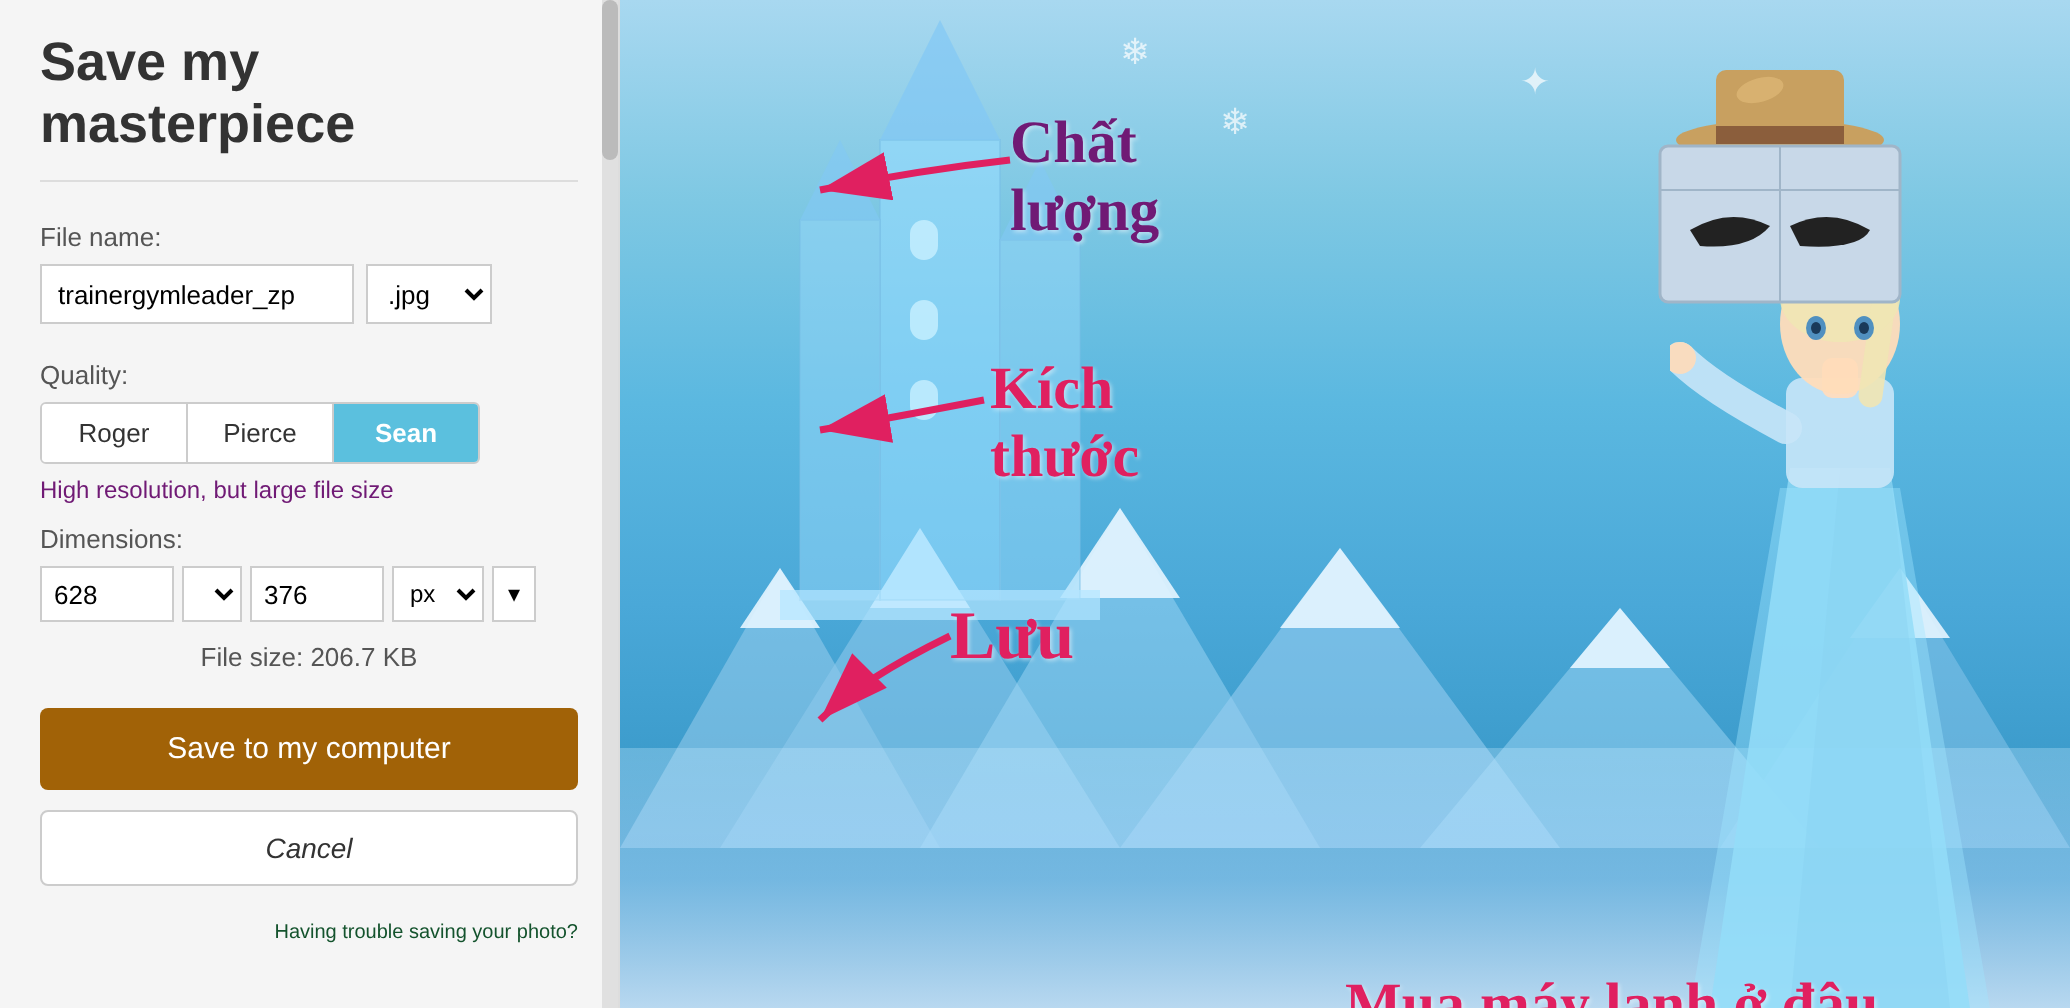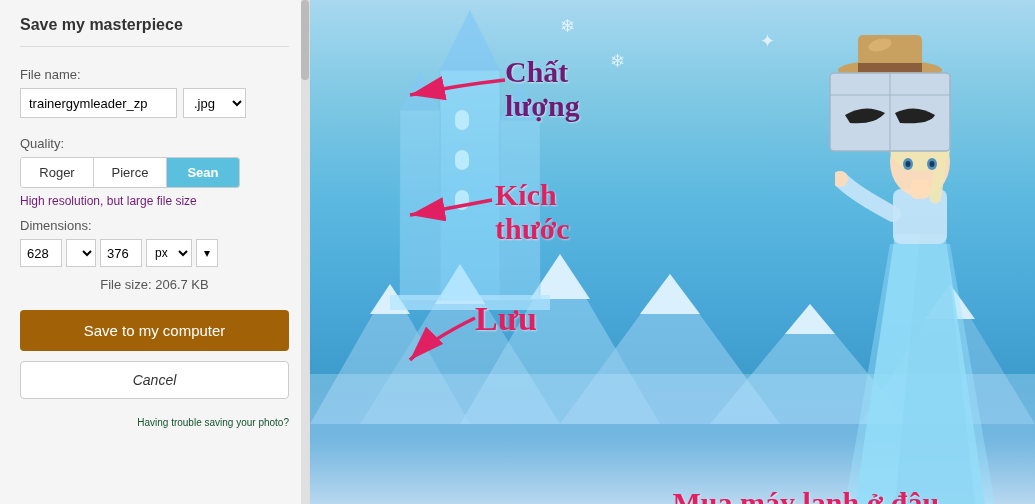--- a/index.html
+++ b/index.html
@@ -18,21 +18,21 @@
       width: 310px;
       min-width: 310px;
       height: 504px;
       background: #f5f5f5;
       border-right: 1px solid #ddd;
       padding: 16px 20px;
       position: relative;
     }
 
     .dialog-title {
-      font-size: 16px;
+      font-size: 27px;
       font-weight: bold;
       color: #333;
       margin-bottom: 20px;
       padding-bottom: 12px;
       border-bottom: 1px solid #ddd;
     }
 
     .field-label {
       font-size: 13px;
       color: #555;
@@ -116,21 +116,21 @@
       align-items: center;
       gap: 4px;
       margin-bottom: 8px;
     }
 
     .dim-input {
       border: 1px solid #ccc;
       background: #fff;
       padding: 4px 6px;
       font-size: 13px;
-      width: 42px;
+      width: 67px;
       height: 28px;
     }
 
     .unit-select {
       border: 1px solid #ccc;
       background: #fff;
       padding: 4px 4px;
       font-size: 12px;
       height: 28px;
       cursor: pointer;

